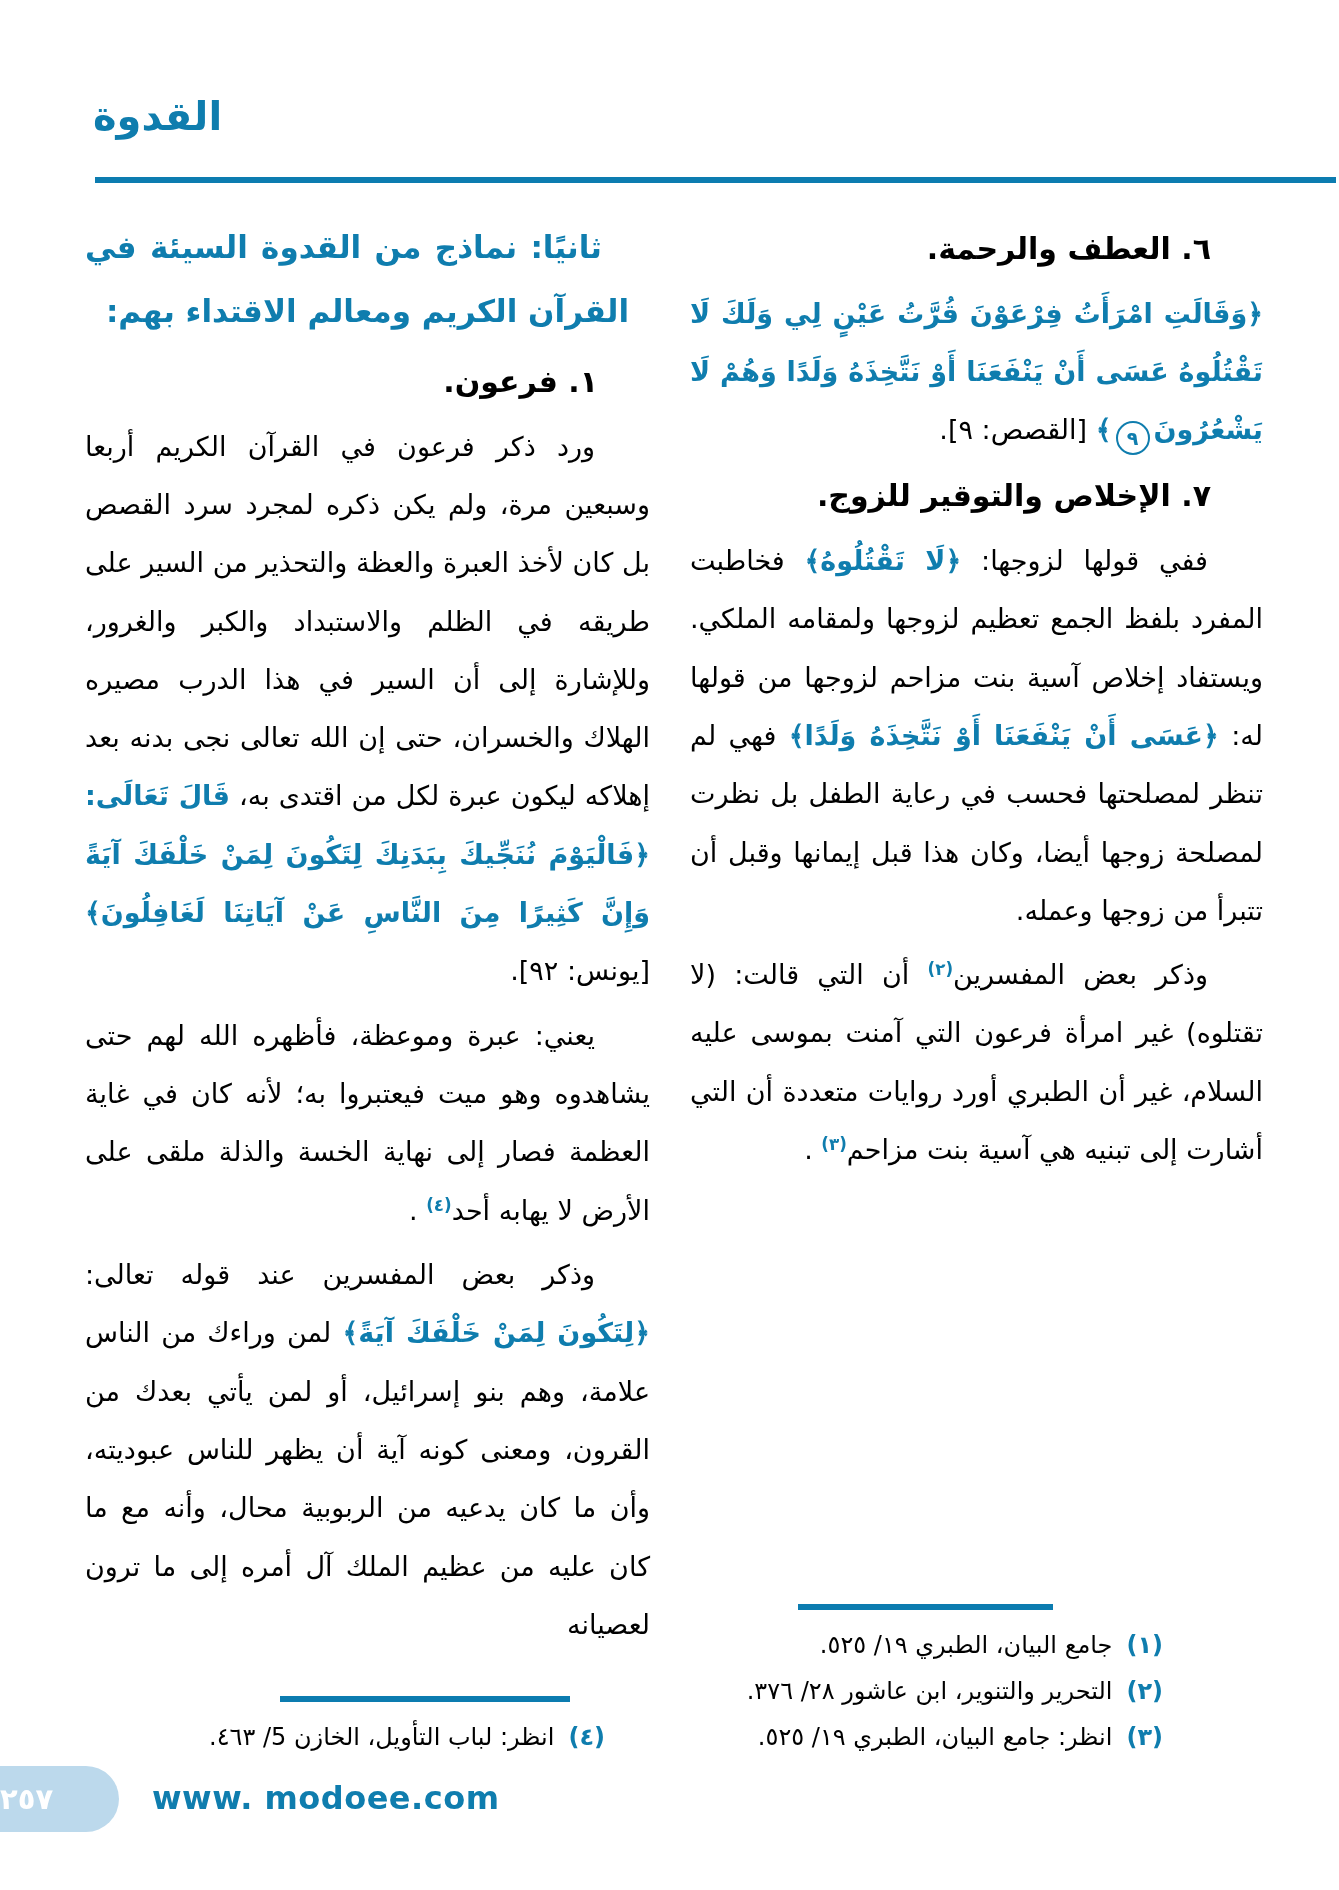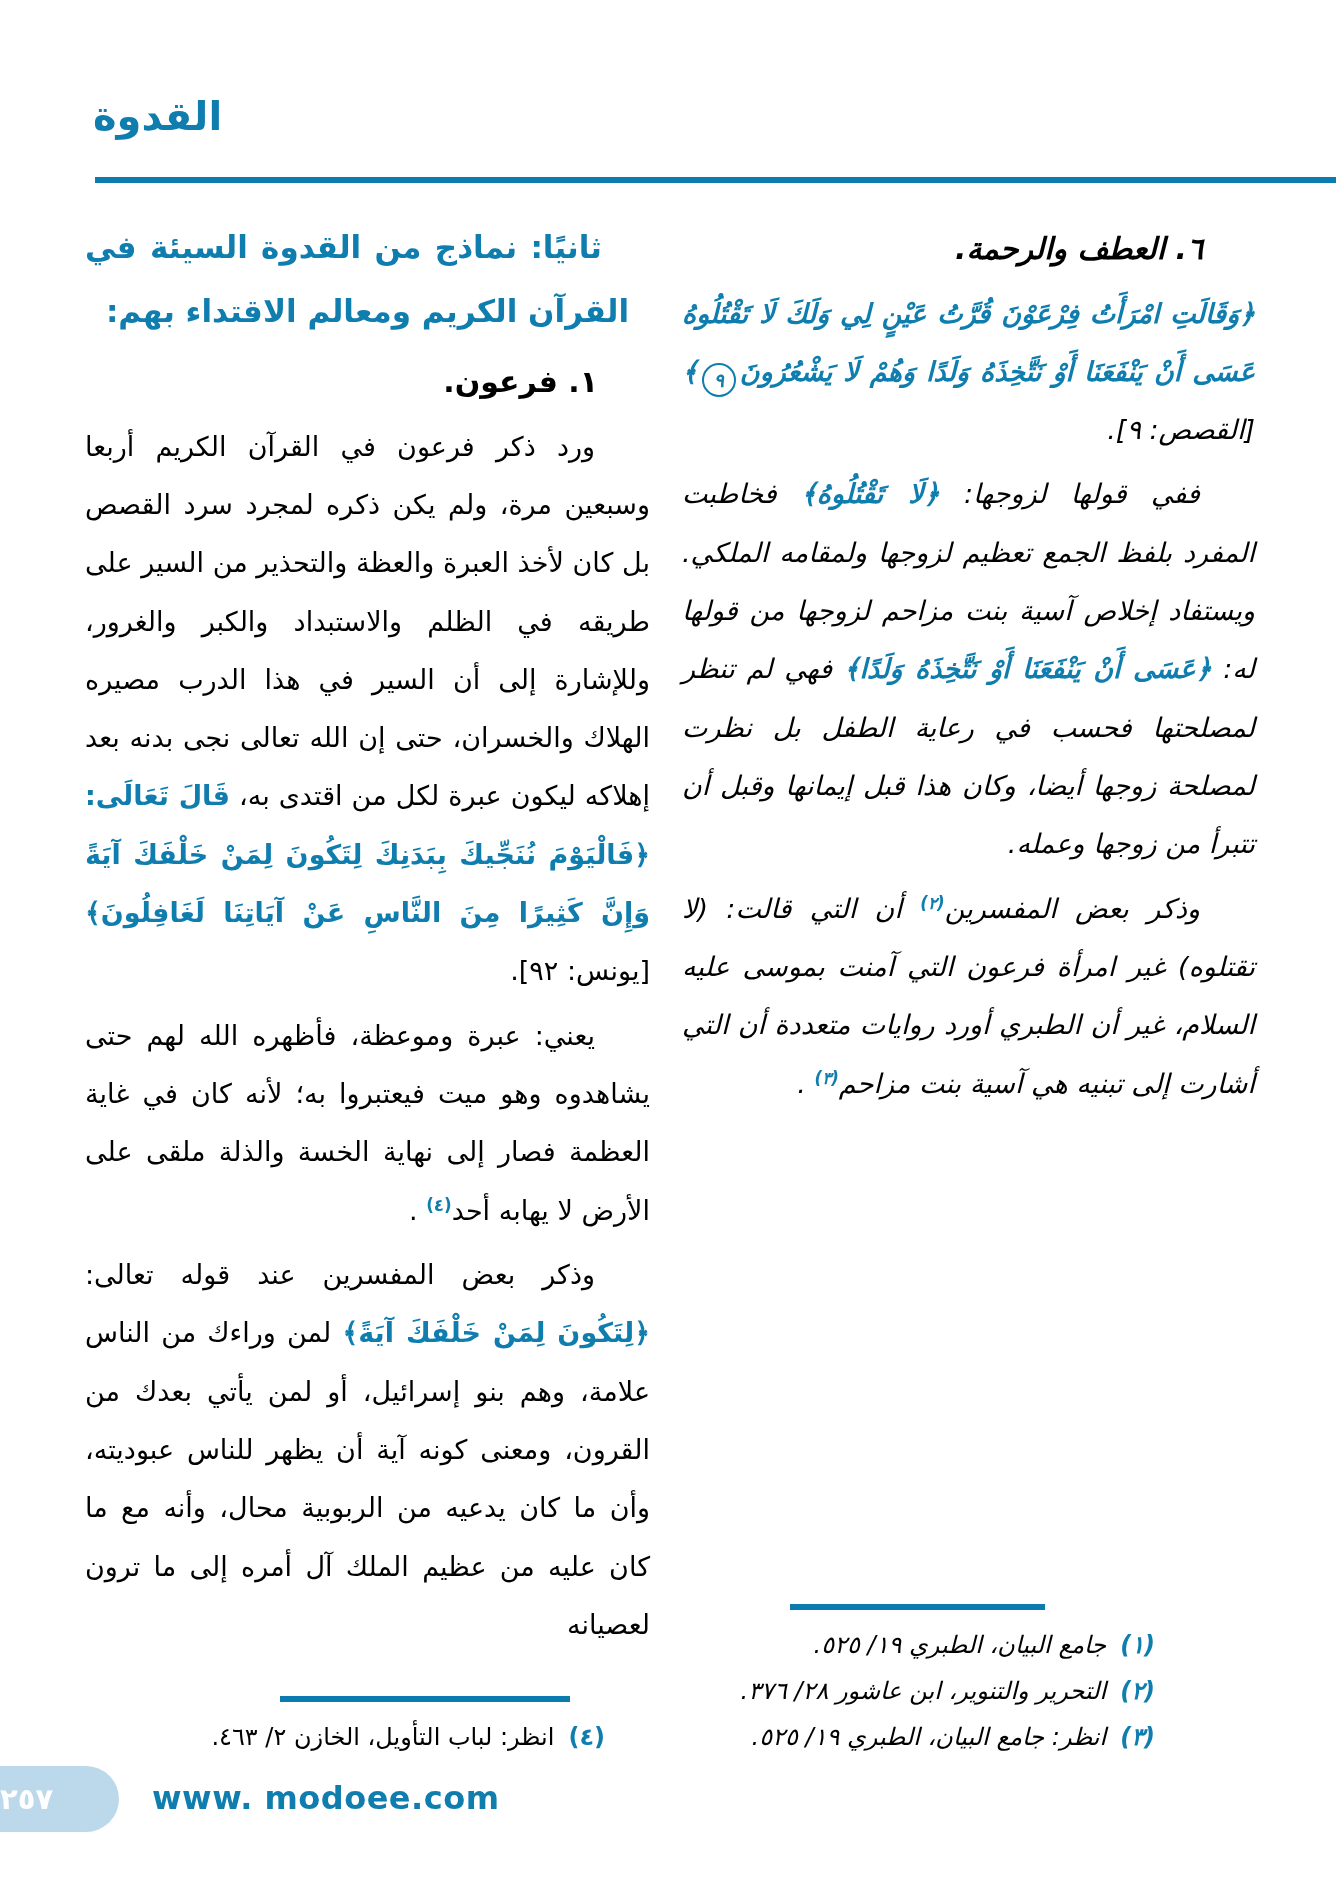--- a/index.html
+++ b/index.html
@@ -27,21 +27,21 @@
   .headrule{
     position:absolute;left:95px;right:3px;top:177px;
     height:6px;background:var(--rule);
   }
   
   .col{
     position:absolute;top:212px;height:1548px;
     display:flex;flex-direction:column;
     direction:rtl;
   }
-  .col-right{right:84px;width:573px;font-style:italic;}
+  .col-right{right:76px;width:573px;}
   .col-left{left:85px;width:565px;}
   .blocks{flex:0 1 auto;}
   .block{margin:0 0 6px;}
   .heading{
     font-weight:bold;font-size:30px;line-height:1.95;
     text-align:right;text-indent:52px;
     margin:8px 0 6px;
   }
   .heading-accent{
     color:var(--accent);font-weight:bold;
@@ -102,20 +102,21 @@
 
 <div class="page">
 
   <div class="runhead">القدوة</div>
   <div class="headrule"></div>
 
   <div class="col col-right">
     <div class="blocks">
         <div class="block heading"><span class="seg seg-black">٦. العطف والرحمة.</span></div>
         <div class="block para no-indent"><span class="seg seg-quran">﴿وَقَالَتِ امْرَأَتُ فِرْعَوْنَ قُرَّتُ عَيْنٍ لِي وَلَكَ لَا تَقْتُلُوهُ عَسَى أَنْ يَنْفَعَنَا أَوْ نَتَّخِذَهُ وَلَدًا وَهُمْ لَا يَشْعُرُونَ</span><span class="seg seg-ayah">٩</span><span class="seg seg-quran">﴾</span><span class="seg seg-black"> [القصص: ٩].</span></div>
+        <div class="block heading"><span class="seg seg-black">٧. الإخلاص والتوقير للزوج.</span></div>
         <div class="block para"><span class="seg seg-black">ففي قولها لزوجها: </span><span class="seg seg-quran">﴿لَا تَقْتُلُوهُ﴾</span><span class="seg seg-black"> فخاطبت المفرد بلفظ الجمع تعظيم لزوجها ولمقامه الملكي. ويستفاد إخلاص آسية بنت مزاحم لزوجها من قولها له: </span><span class="seg seg-quran">﴿عَسَى أَنْ يَنْفَعَنَا أَوْ نَتَّخِذَهُ وَلَدًا﴾</span><span class="seg seg-black"> فهي لم تنظر لمصلحتها فحسب في رعاية الطفل بل نظرت لمصلحة زوجها أيضا، وكان هذا قبل إيمانها وقبل أن تتبرأ من زوجها وعمله.</span></div>
         <div class="block para"><span class="seg seg-black">وذكر بعض المفسرين</span><span class="seg seg-fnref">(٢)</span><span class="seg seg-black"> أن التي قالت: (لا تقتلوه) غير امرأة فرعون التي آمنت بموسى عليه السلام، غير أن الطبري أورد روايات متعددة أن التي أشارت إلى تبنيه هي آسية بنت مزاحم</span><span class="seg seg-fnref">(٣)</span><span class="seg seg-black"> .</span></div>
       </div>
     <div class="footnotes">
       <div class="fn-divider"></div>
       <div class="fn-list">
           <div class="fn-row">
             <span class="fn-marker">(١)</span>
             <span class="fn-text">جامع البيان، الطبري ١٩/ ٥٢٥.</span>
           </div>
@@ -137,21 +138,21 @@
         <div class="block heading"><span class="seg seg-black">١. فرعون.</span></div>
         <div class="block para"><span class="seg seg-black">ورد ذكر فرعون في القرآن الكريم أربعا وسبعين مرة، ولم يكن ذكره لمجرد سرد القصص بل كان لأخذ العبرة والعظة والتحذير من السير على طريقه في الظلم والاستبداد والكبر والغرور، وللإشارة إلى أن السير في هذا الدرب مصيره الهلاك والخسران، حتى إن الله تعالى نجى بدنه بعد إهلاكه ليكون عبرة لكل من اقتدى به، </span><span class="seg seg-accent">قَالَ تَعَالَى: </span><span class="seg seg-quran">﴿فَالْيَوْمَ نُنَجِّيكَ بِبَدَنِكَ لِتَكُونَ لِمَنْ خَلْفَكَ آيَةً وَإِنَّ كَثِيرًا مِنَ النَّاسِ عَنْ آيَاتِنَا لَغَافِلُونَ﴾</span><span class="seg seg-black"> [يونس: ٩٢].</span></div>
         <div class="block para"><span class="seg seg-black">يعني: عبرة وموعظة، فأظهره الله لهم حتى يشاهدوه وهو ميت فيعتبروا به؛ لأنه كان في غاية العظمة فصار إلى نهاية الخسة والذلة ملقى على الأرض لا يهابه أحد</span><span class="seg seg-fnref">(٤)</span><span class="seg seg-black"> .</span></div>
         <div class="block para"><span class="seg seg-black">وذكر بعض المفسرين عند قوله تعالى: </span><span class="seg seg-quran">﴿لِتَكُونَ لِمَنْ خَلْفَكَ آيَةً﴾</span><span class="seg seg-black"> لمن وراءك من الناس علامة، وهم بنو إسرائيل، أو لمن يأتي بعدك من القرون، ومعنى كونه آية أن يظهر للناس عبوديته، وأن ما كان يدعيه من الربوبية محال، وأنه مع ما كان عليه من عظيم الملك آل أمره إلى ما ترون لعصيانه</span></div>
       </div>
     <div class="footnotes">
       <div class="fn-divider"></div>
       <div class="fn-list">
           <div class="fn-row">
             <span class="fn-marker">(٤)</span>
-            <span class="fn-text">انظر: لباب التأويل، الخازن ٢/ ٤٦٣.</span>
+            <span class="fn-text">انظر: لباب التأويل، الخازن 5/ ٤٦٣.</span>
           </div>
         </div>
     </div>
   </div>
 
   <div class="pill">
     <span class="pill-number">٢٥٧</span>
   </div>
   <div class="website">www. modoee.com</div>
 

